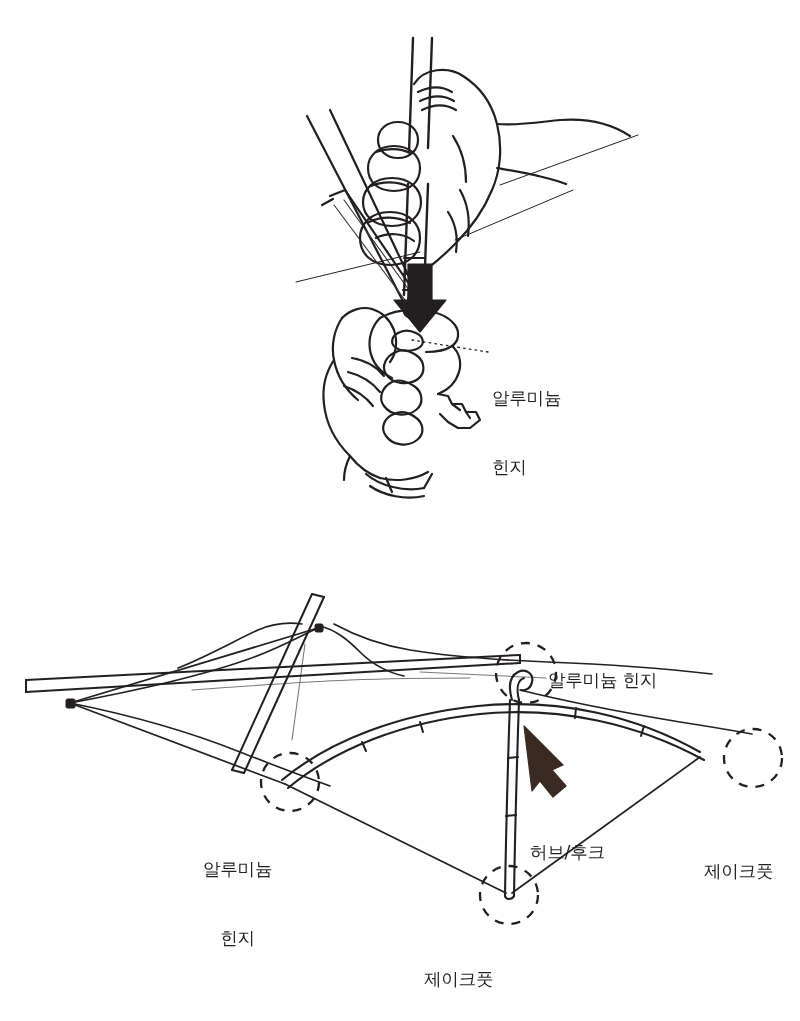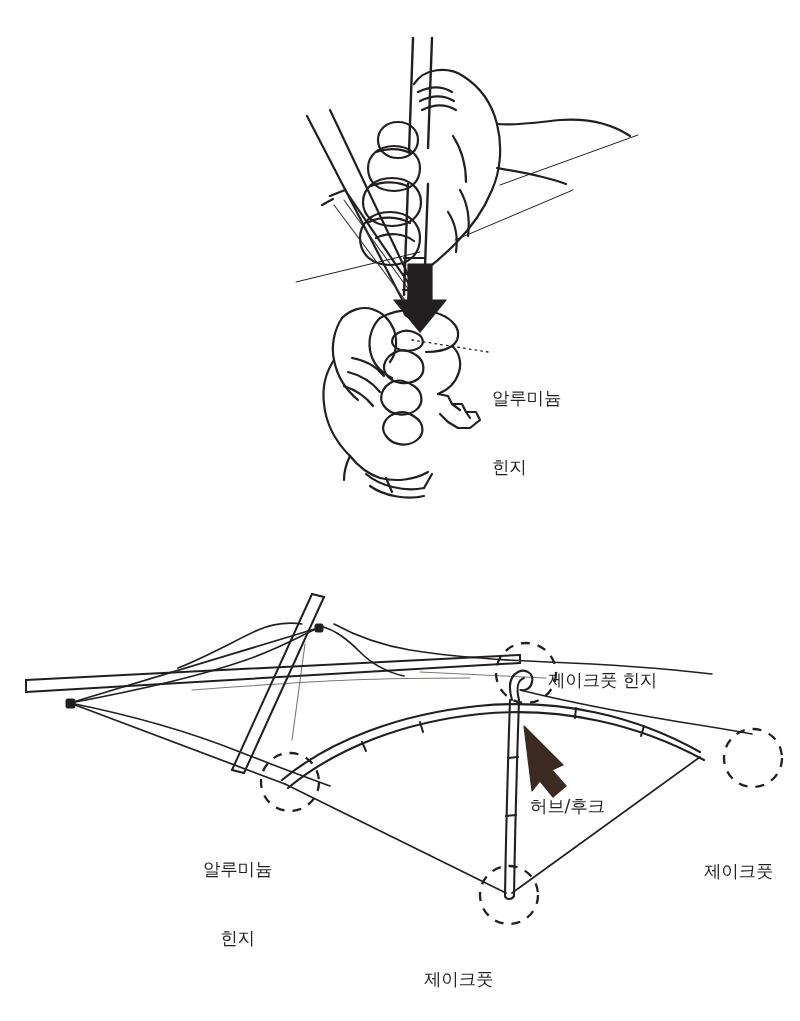--- a/index.html
+++ b/index.html
@@ -38,21 +38,21 @@
     letter-spacing: -0.2px;
     white-space: pre;
     font-family: "DejaVu Sans", "Liberation Sans", sans-serif;
   }
   .lbl-center { text-align: center; }
   .lbl-left { text-align: left; }
 
   
   #label-hinge-top      { left: 492px; top: 340px; text-align: left; }
   #label-hinge-hub      { left: 548px; top: 622px; text-align: left; }
-  #label-hub-hook       { left: 530px; top: 748px; text-align: center; }
+  #label-hub-hook       { left: 530px; top: 794px; text-align: center; }
   #label-jakefoot-right { left: 704px; top: 813px; text-align: left; }
   #label-hinge-left     { left: 203px; top: 811px; text-align: center; }
   #label-jakefoot-bottom{ left: 424px; top: 921px; text-align: left; }
 </style>
 </head>
 <body>
 
 <div class="page">
 
   <svg class="figure" width="800" height="1021" viewBox="0 0 800 1021" aria-hidden="true">
@@ -247,21 +247,21 @@
       <circle cx="509" cy="895" r="29"></circle>
       <circle cx="753" cy="758" r="29"></circle>
     </g>
 
     <g>
       <path d="M524,726 L563,765 L552,770 L566,786 L553,797 L540,781 L532,791 Z" fill="#3b2a22" stroke="#3b2a22" stroke-width="1.2" stroke-linejoin="round"></path>
     </g>
   </svg>
 
   <div class="lbl lbl-left" id="label-hinge-hub">
-    <div>제이크풋 힌지</div>
+    <div>알루미늄 힌지</div>
   </div>
 
   <div class="lbl lbl-left" id="label-hub-hook">
     <div>허브/후크</div>
   </div>
 
   <div class="lbl lbl-left" id="label-jakefoot-right">
     <div>제이크풋</div>
   </div>
 

